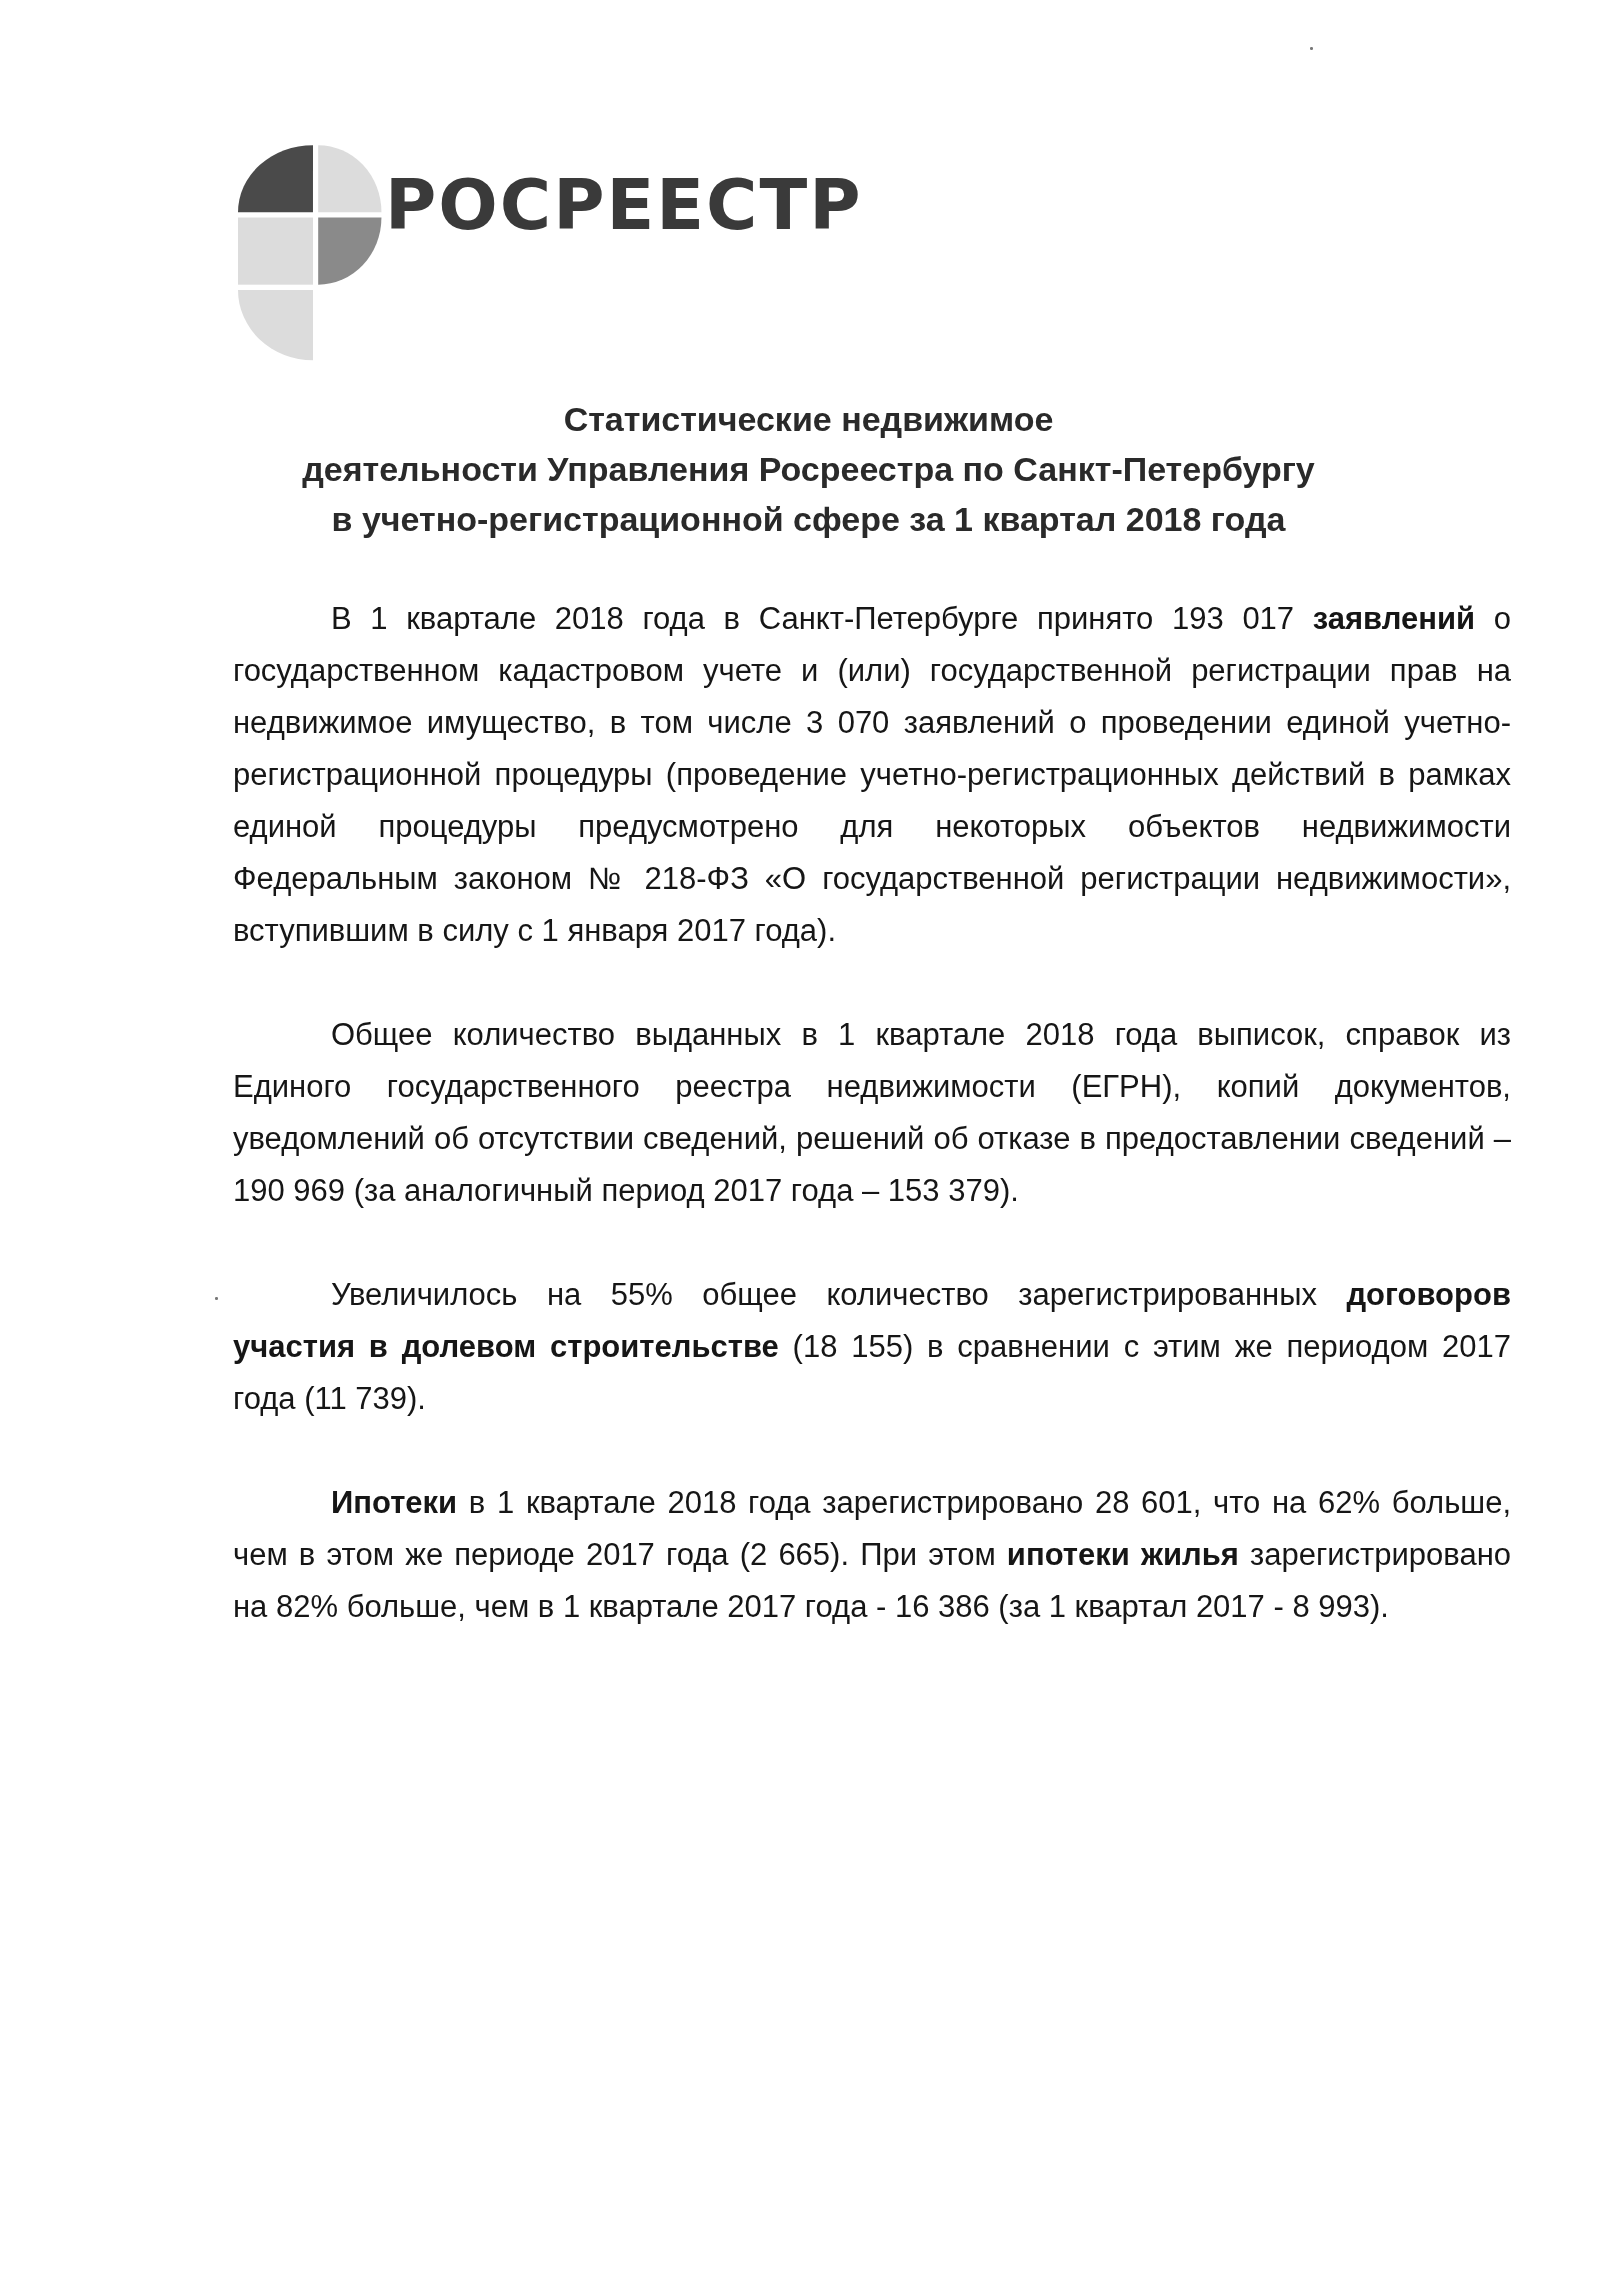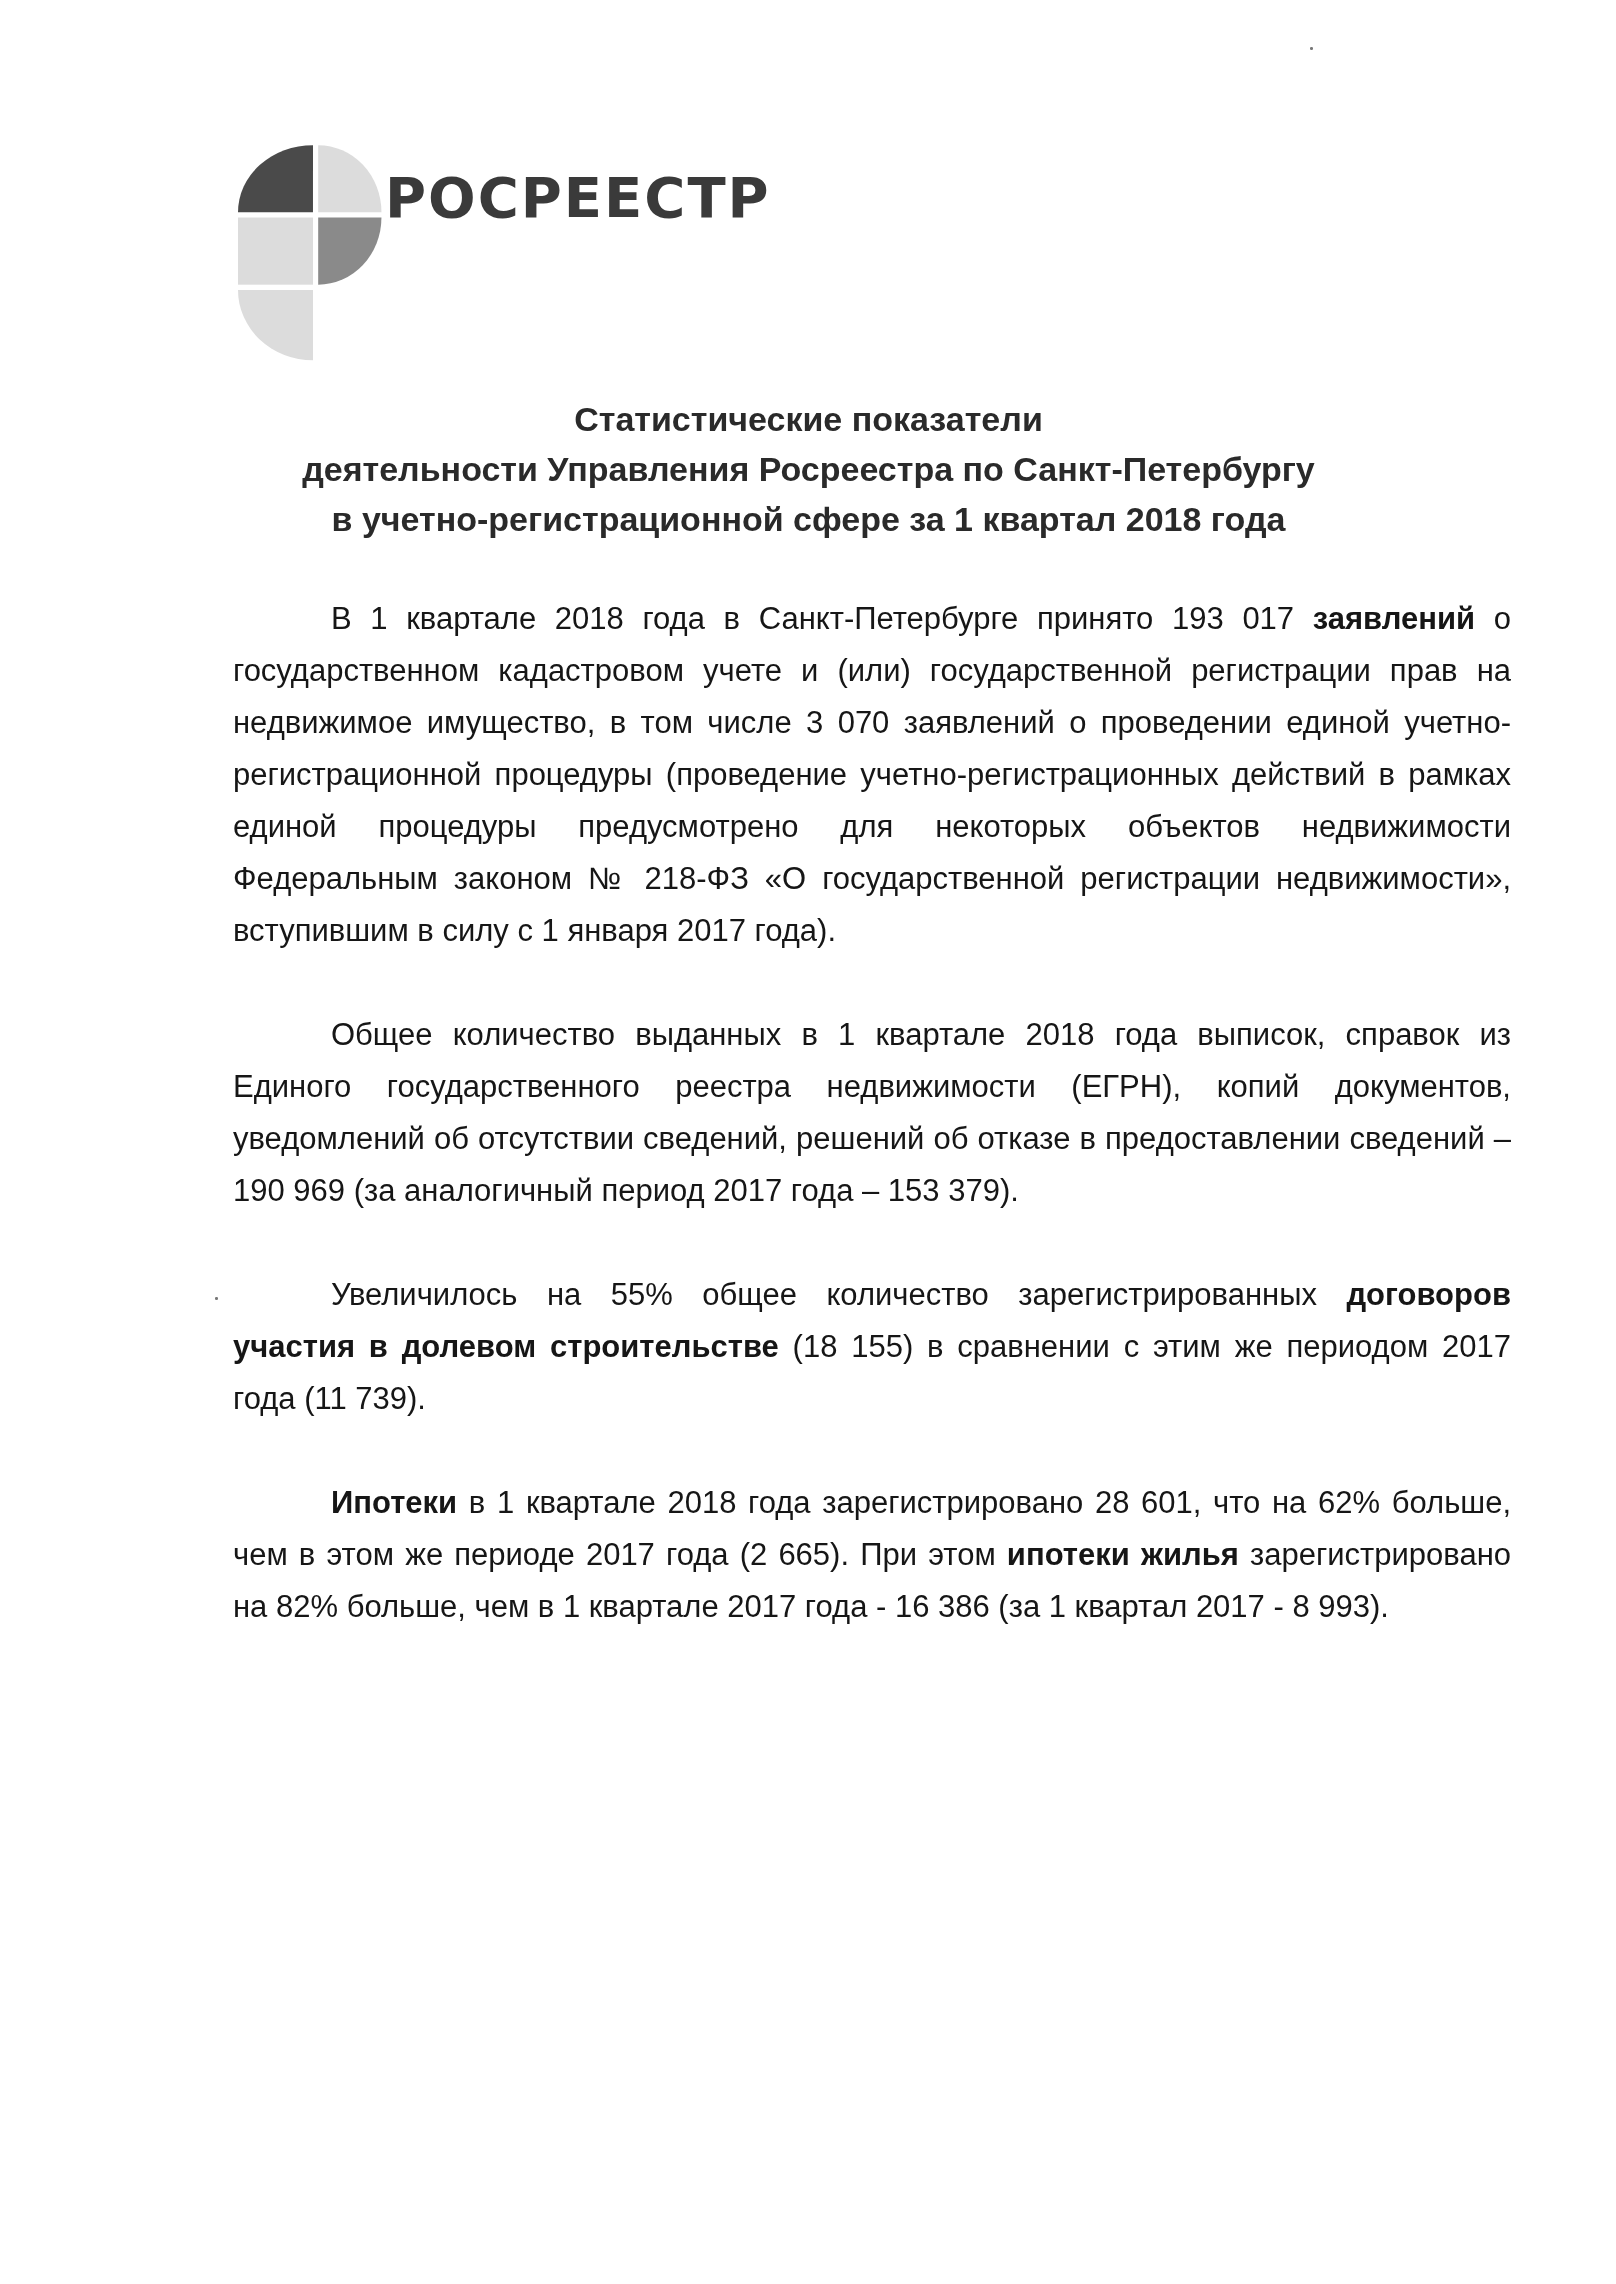--- a/index.html
+++ b/index.html
@@ -8,21 +8,21 @@
     font-family: "Liberation Sans", "DejaVu Sans", sans-serif;
     color: #161616;
   }
   .logo {
     position: absolute; left: 238px; top: 145px; width: 587px; height: 222px;
   }
   .logo-mark { position: absolute; left: 0; top: 0; width: 163px; height: 222px; }
   .logo-title {
     position: absolute; left: 147px; top: 25px;
     font-family: "DejaVu Sans", sans-serif; font-weight: bold;
-    font-size: 56px; letter-spacing: 2px; color: #3a3a3a; line-height: 1;
+    font-size: 70px; letter-spacing: 2px; color: #3a3a3a; line-height: 1;
   }
   .logo-sub {
     position: absolute; left: 147px; top: 88px;
     font-family: "DejaVu Sans", sans-serif;
     font-size: 19px; line-height: 25.4px; color: #444;
   }
   .logo-sub div { white-space: nowrap; }
   .title {
     position: absolute; left: 196px; top: 394px; width: 1225px;
     text-align: center; font-weight: bold; font-size: 34px; line-height: 50px;
@@ -46,21 +46,21 @@
     <path d="M115,0 L115,103 L0,103 A115,103 0 0 1 115,0 Z" fill="#4a4a4a"></path>
     <path d="M123,0 A97,103 0 0 1 220,103 L123,103 Z" fill="#dcdcdc"></path>
     <rect x="0" y="111" width="115" height="103" fill="#dcdcdc"></rect>
     <path d="M123,111 L220,111 A97,103 0 0 1 123,214 Z" fill="#8a8a8a"></path>
     <path d="M0,222 L115,222 L115,330 A115,108 0 0 1 0,222 Z" fill="#dcdcdc"></path>
   </svg>
   <div class="logo-title">РОСРЕЕСТР</div>
 </div>
 
 <div class="title">
-  <div>Статистические показатели</div>
+  <div>Статистические недвижимое</div>
   <div>деятельности Управления Росреестра по Санкт-Петербургу</div>
   <div>в учетно-регистрационной сфере за 1 квартал 2018 года</div>
 </div>
 
 <div class="content">
   <p class="para">
     <span>В 1 квартале 2018 года в Санкт-Петербурге принято 193 017 </span><b>заявлений</b><span> о государственном кадастровом учете и (или) государственной регистрации прав на недвижимое имущество, в том числе 3 070 заявлений о проведении единой учетно-регистрационной процедуры (проведение учетно-регистрационных действий в рамках единой процедуры предусмотрено для некоторых объектов недвижимости Федеральным законом № 218-ФЗ «О государственной регистрации недвижимости», вступившим в силу с 1 января 2017 года).</span>
   </p>
   <p class="para">
     <span>Общее количество выданных в 1 квартале 2018 года  выписок, справок из Единого государственного реестра недвижимости (ЕГРН), копий документов, уведомлений об отсутствии сведений, решений об отказе в предоставлении сведений – 190 969 (за аналогичный период 2017 года – 153 379).</span>

